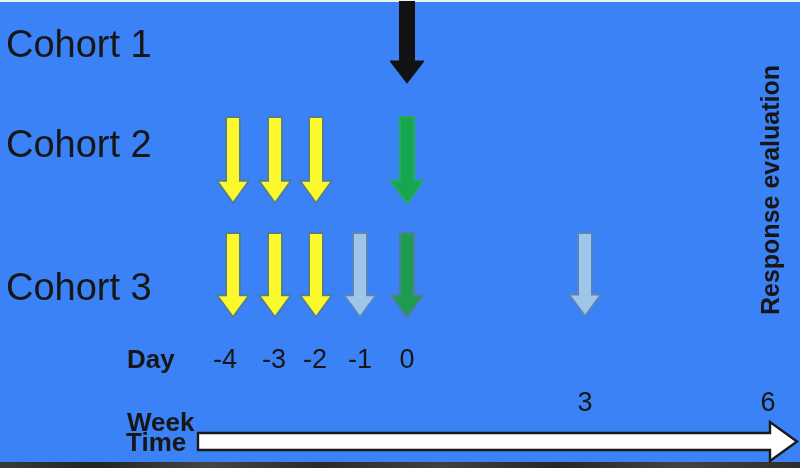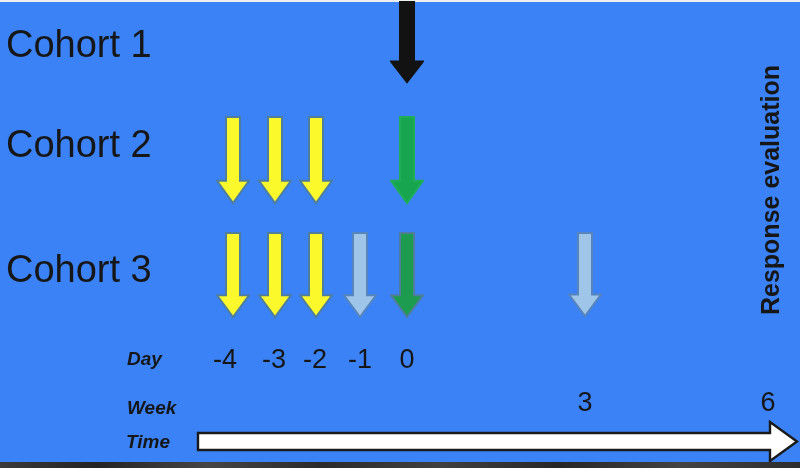--- a/index.html
+++ b/index.html
@@ -27,24 +27,23 @@
     left: 6px;
     font-size: 38px;
     line-height: 42px;
     letter-spacing: 0px;
     white-space: nowrap;
   }
   .arrow { position: absolute; display: block; }
   .axis-word {
     position: absolute;
     font-weight: bold;
-    font-size: 19px;
+    font-size: 26px;
     line-height: 30px;
     white-space: nowrap;
-    font-style: italic;
   }
   .tick {
     position: absolute;
     transform: translateX(-50%);
     font-size: 27px;
     line-height: 30px;
     white-space: nowrap;
   }
   .rotated-label {
     position: absolute;
@@ -58,21 +57,21 @@
 </style>
 </head>
 <body>
 
 <div class="stage">
 
   <div class="edge-top"></div>
 
   <div class="cohort-label" style="top:23px;">Cohort 1</div>
   <div class="cohort-label" style="top:123px;">Cohort 2</div>
-  <div class="cohort-label" style="top:248px;">Cohort 3</div>
+  <div class="cohort-label" style="top:266px;">Cohort 3</div>
 
   <svg class="arrow" style="left:390px;top:1px;" width="34" height="83" viewBox="0 0 34 88" preserveAspectRatio="none">
     <polygon points="10,1 24,1 24,64 33,64 17,86 1,64 10,64" stroke-width="2" fill="#121212" stroke="#121212"></polygon>
   </svg>
 
   <svg class="arrow" style="left:216px;top:116px;" width="34" height="89" viewBox="0 0 34 88" preserveAspectRatio="none">
     <polygon points="10,1 24,1 24,64 33,64 17,86 1,64 10,64" stroke-width="2" fill="#FBF92C" stroke="#4E7E9C"></polygon>
   </svg>
   <svg class="arrow" style="left:258px;top:116px;" width="34" height="89" viewBox="0 0 34 88" preserveAspectRatio="none">
     <polygon points="10,1 24,1 24,64 33,64 17,86 1,64 10,64" stroke-width="2" fill="#FBF92C" stroke="#4E7E9C"></polygon>
@@ -103,21 +102,21 @@
     <polygon points="10,1 24,1 24,64 33,64 17,86 1,64 10,64" stroke-width="2" fill="#9FC5E8" stroke="#5585BC"></polygon>
   </svg>
 
   <div class="axis-word" style="left:127px;top:344px;">Day</div>
   <div class="tick" style="left:225px;top:344px;">-4</div>
   <div class="tick" style="left:274px;top:344px;">-3</div>
   <div class="tick" style="left:315px;top:344px;">-2</div>
   <div class="tick" style="left:360px;top:344px;">-1</div>
   <div class="tick" style="left:407px;top:344px;">0</div>
 
-  <div class="axis-word" style="left:127px;top:393px;">Week</div>
+  <div class="axis-word" style="left:127px;top:407px;">Week</div>
   <div class="tick" style="left:585px;top:387px;">3</div>
   <div class="tick" style="left:768px;top:387px;">6</div>
 
   <div class="axis-word" style="left:126px;top:427px;text-align:right;">Time</div>
   <svg class="arrow" style="left:196px;top:420px;" width="604" height="43" viewBox="0 0 604 43">
     <polygon points="2,13 574,13 574,2 601,21.5 574,41 574,30 2,30" stroke-width="2.4" stroke-linejoin="miter" fill="#FFFFFF" stroke="#1A1A1A"></polygon>
   </svg>
 
   <div class="rotated-label">Response evaluation</div>
 

